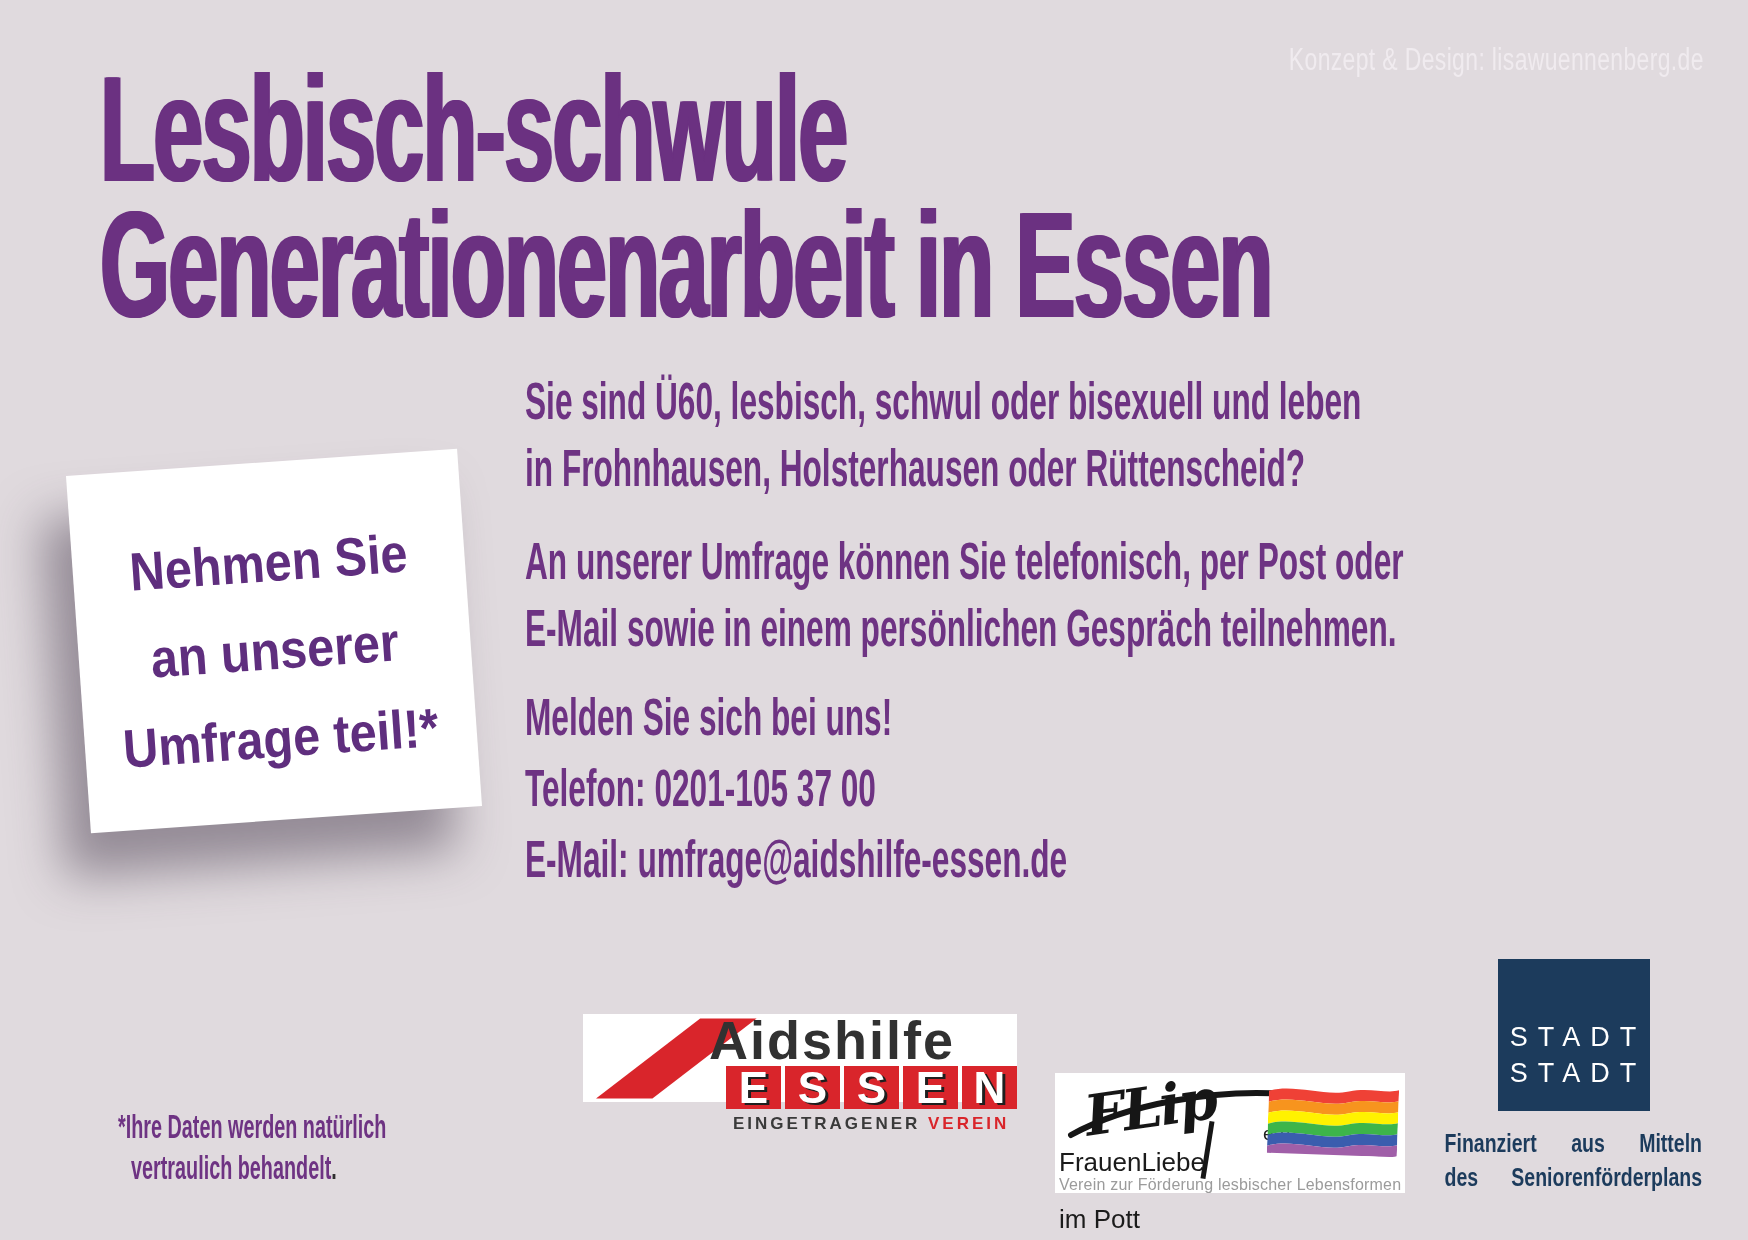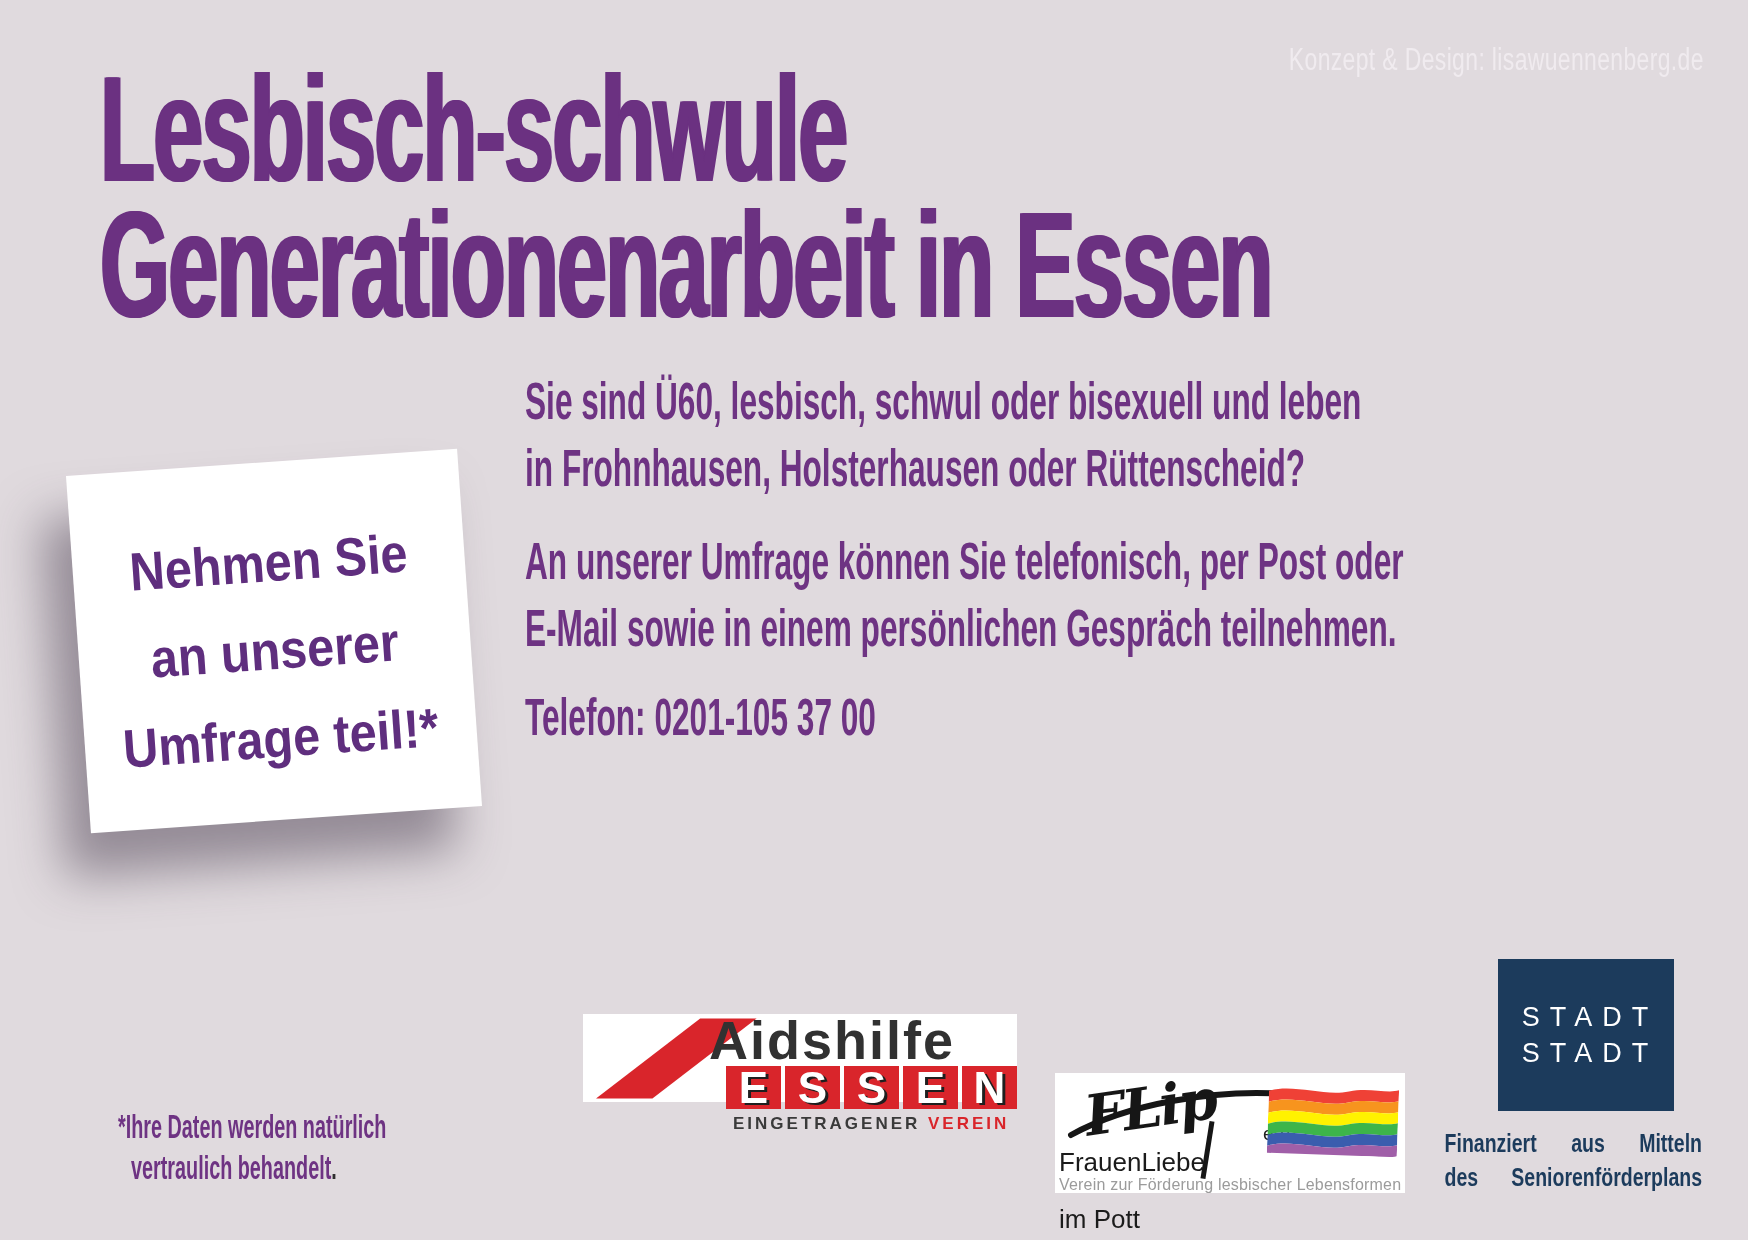--- a/index.html
+++ b/index.html
@@ -110,23 +110,23 @@
     font-size:26px; color:#1b1b1b; white-space:nowrap;flex-direction:column;
   }
   .flip-subline{
     position:absolute; left:4px; top:103px; font-size:16px; color:#9b9b9b;
     letter-spacing:.2px; white-space:nowrap;
   }
   .flip-flag{position:absolute; left:213px; top:12px; transform:rotate(2deg);}
 
   
   .stadt-box{
-    position:absolute; left:1498px; top:959px; width:176px; height:152px;
+    position:absolute; left:1498px; top:959px; width:152px; height:152px;
     background:var(--navy); color:var(--white); text-align:center;
-    padding-top:40px; box-sizing:border-box;
+    padding-top:60px; box-sizing:border-box;
   }
   .stadt-line{
     display:block; font-size:27px; line-height:36px; letter-spacing:10px;
     text-indent:8px; font-weight:400;
   }
 
   
   .funding{
     position:absolute; right:46px; top:1126px; width:330px;
     transform:scaleX(.78); transform-origin:100% 0;
@@ -158,21 +158,23 @@
     <span class="body-line"><span class="cx">Sie sind Ü60, lesbisch, schwul oder bisexuell und leben</span></span>
     <span class="body-line"><span class="cx">in Frohnhausen, Holsterhausen oder Rüttenscheid?</span></span>
   </div>
 
   <div class="para para-2">
     <span class="body-line"><span class="cx">An unserer Umfrage können Sie telefonisch, per Post oder</span></span>
     <span class="body-line"><span class="cx">E-Mail sowie in einem persönlichen Gespräch teilnehmen.</span></span>
   </div>
 
   <div class="para para-3">
+    <span class="body-line"><span class="cx">Melden Sie sich bei uns!</span></span>
     <span class="body-line"><span class="cx">Telefon: 0201-105 37 00</span></span>
+    <span class="body-line"><span class="cx">E-Mail: umfrage@aidshilfe-essen.de</span></span>
   </div>
 
   <div class="footnote">
     <span class="footnote-line"><span class="cx">*Ihre Daten werden natürlich</span></span>
     <span class="footnote-line indent"><span class="cx"><span>vertraulich behandelt</span><span class="black-period">.</span></span></span>
   </div>
 
   <div class="aidshilfe-box">
     <div class="aids-stripe"></div>
     <div class="aids-name">Aidshilfe</div>

